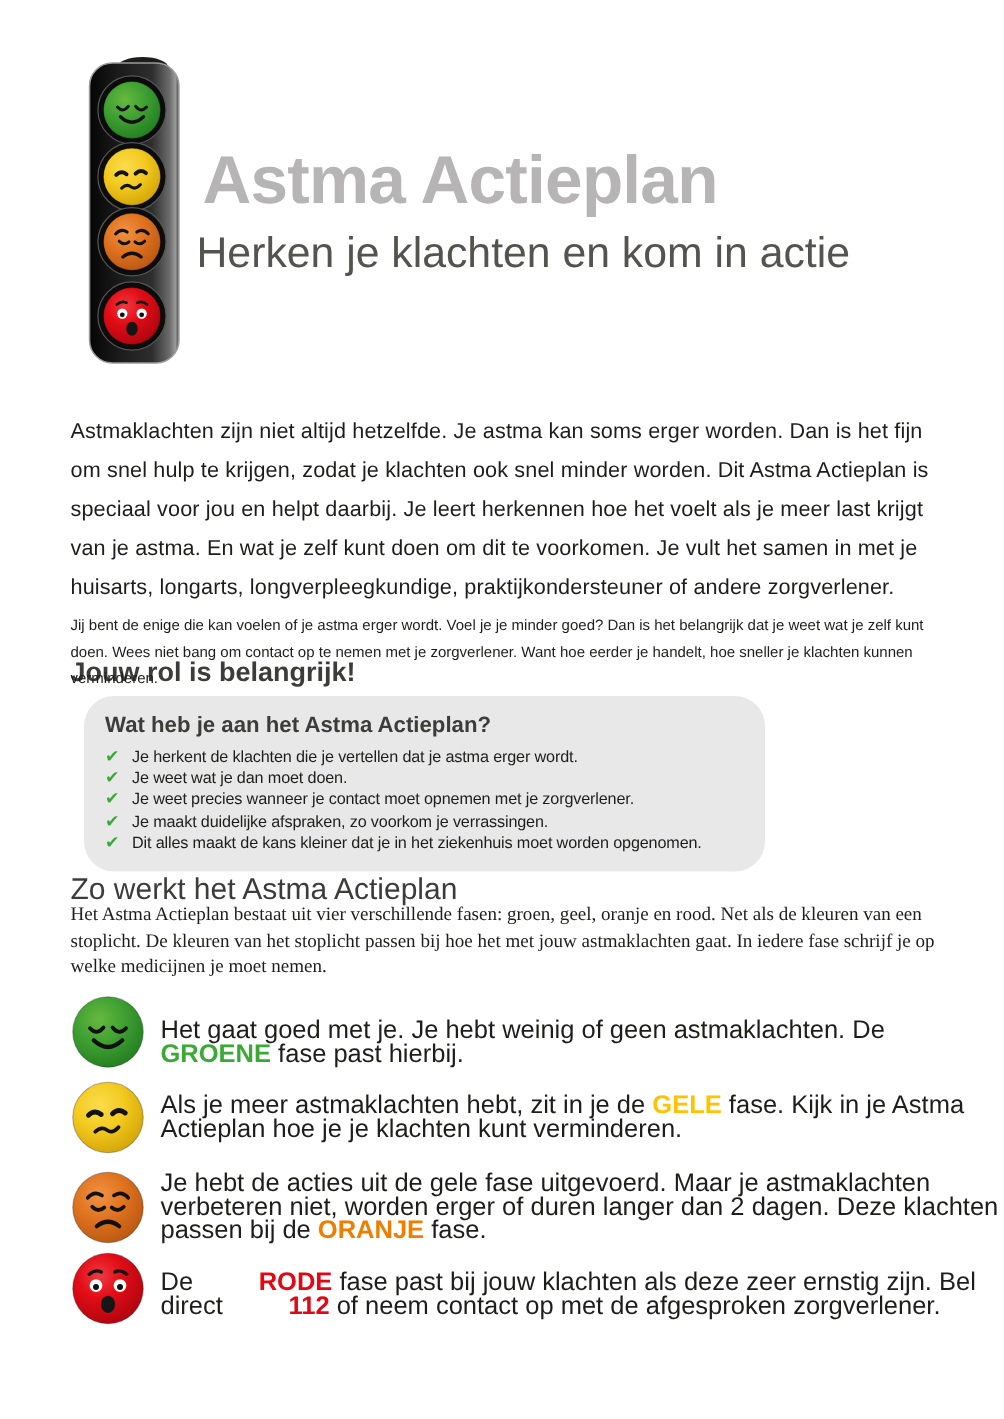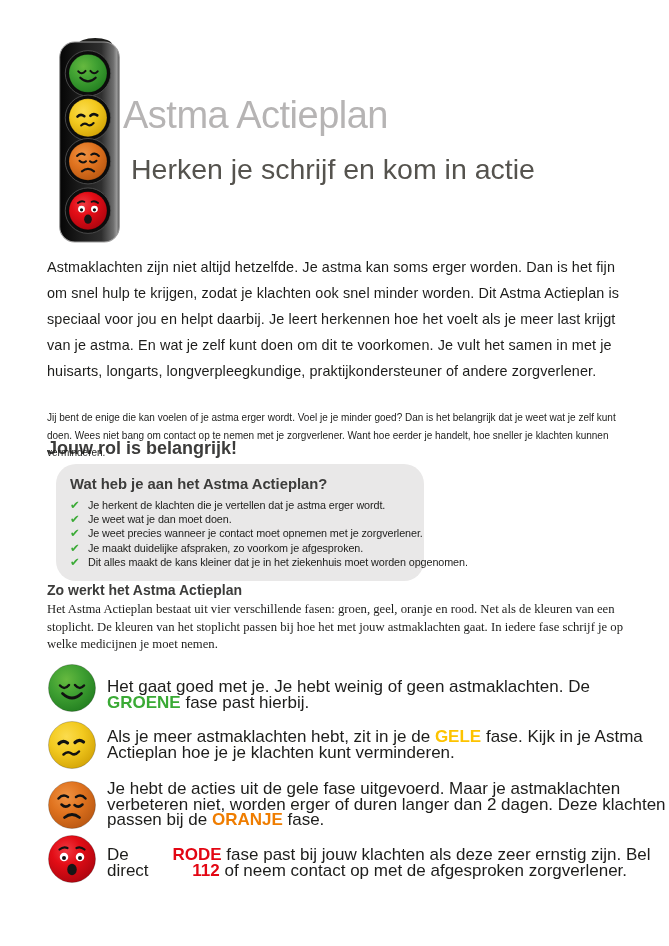--- a/index.html
+++ b/index.html
@@ -8,44 +8,44 @@
     --title-gray:#b6b4b4; --subtitle-gray:#55534e; --text:#1d1d1b;
     --heading:#3c3c3b; --box-bg:#e9e8e8;
   }
   *{margin:0;padding:0;box-sizing:border-box;}
   html,body{background:#fff;}
   body{font-family:"Liberation Sans","DejaVu Sans",sans-serif;color:var(--text);}
   .page{position:relative;width:669px;height:946px;background:#fff;overflow:hidden;margin:0 auto;}
 
   
   .traffic-light{position:absolute;left:58px;top:36px;}
-  .title{position:absolute;left:123px;top:94px;font-size:38px;font-weight:normal;
+  .title{position:absolute;left:135px;top:94px;font-size:45px;font-weight:bold;
          color:var(--title-gray);letter-spacing:-0.5px;white-space:nowrap;}
   .subtitle{position:absolute;left:131px;top:153px;font-size:28.5px;
             color:var(--subtitle-gray);white-space:nowrap;}
 
   
-  .intro{position:absolute;left:47px;top:254px;width:588px;font-size:14.4px;
+  .intro{position:absolute;left:47px;top:275px;width:588px;font-size:14.4px;
          line-height:26px;letter-spacing:0.1px;}
 
   
   .role-heading{position:absolute;left:47px;top:390px;font-size:18px;font-weight:bold;color:var(--heading);margin-top:48px;}
   .role-body{position:absolute;left:47px;top:409px;width:596px;font-size:10px;line-height:17.5px;}
 
   
-  .benefits-box{position:absolute;left:56px;top:464px;width:368px;background:var(--box-bg);
+  .benefits-box{position:absolute;left:56px;top:464px;width:454px;background:var(--box-bg);
                 border-radius:20px;padding:12px 16px 12px 14px;}
   .benefits-heading{font-size:14.8px;font-weight:bold;color:var(--heading);margin-bottom:6px;}
   .benefits-list{list-style:none;}
   .benefits-list li{display:flex;align-items:baseline;font-size:10.8px;line-height:14.2px;
                     letter-spacing:-0.1px;white-space:nowrap;}
   .check{flex:0 0 18px;color:var(--green);font-weight:bold;font-size:11.5px;}
 
   
-  .how-heading{position:absolute;left:47px;top:582px;font-size:14px;font-weight:bold;color:var(--heading);}
+  .how-heading{position:absolute;left:47px;top:582px;font-size:20px;font-weight:normal;color:var(--heading);}
   .how-body{position:absolute;left:47px;top:601px;width:596px;font-size:12.7px;line-height:17.5px;font-family:Liberation Serif, serif;}
 
   
   .phase-face{position:absolute;left:47px;width:50px;height:50px;}
   .phase-text{position:absolute;left:107px;width:560px;font-size:17px;line-height:15.5px;}
   .kw{font-weight:bold;}
   .kw-groen{color:var(--green);}
   .kw-geel{color:var(--yellow);}
   .kw-oranje{color:var(--orange);}
   .kw-rood{color:var(--red);padding-left:39px;}
@@ -143,21 +143,21 @@
       <circle cx="29" cy="124" r="22.5" fill="#0c0c0c" stroke="#565656" stroke-width="0.8"></circle>
       <circle cx="29" cy="173" r="22.5" fill="#0c0c0c" stroke="#565656" stroke-width="0.8"></circle>
     </g>
     <use href="#face-green" transform="translate(9,17) scale(0.4)"></use>
     <use href="#face-yellow" transform="translate(9,61) scale(0.4)"></use>
     <use href="#face-orange" transform="translate(9,104) scale(0.4)"></use>
     <use href="#face-red" transform="translate(9,153) scale(0.4)"></use>
   </svg>
 
   <div class="title">Astma Actieplan</div>
-  <div class="subtitle">Herken je schrijf en kom in actie</div>
+  <div class="subtitle">Herken je klachten en kom in actie</div>
 
   <p class="intro">Astmaklachten zijn niet altijd hetzelfde. Je astma kan soms erger worden. Dan is het fijn om snel hulp te krijgen, zodat je klachten ook snel minder worden. Dit Astma Actieplan is speciaal voor jou en helpt daarbij. Je leert herkennen hoe het voelt als je meer last krijgt van je astma. En wat je zelf kunt doen om dit te voorkomen. Je vult het samen in met je huisarts, longarts, longverpleegkundige, praktijkondersteuner of andere zorgverlener.</p>
 
   <h2 class="role-heading">Jouw rol is belangrijk!</h2>
   <p class="role-body">Jij bent de enige die kan voelen of je astma erger wordt. Voel je je minder goed? Dan is het belangrijk dat je weet wat je zelf kunt doen. Wees niet bang om contact op te nemen met je zorgverlener. Want hoe eerder je handelt, hoe sneller je klachten kunnen verminderen.</p>
 
   <div class="benefits-box">
     <div class="benefits-heading">Wat heb je aan het Astma Actieplan?</div>
     <ul class="benefits-list">
       <li>
@@ -167,21 +167,21 @@
       <li>
         <span class="check">✔</span>
         <span>Je weet wat je dan moet doen.</span>
       </li>
       <li>
         <span class="check">✔</span>
         <span>Je weet precies wanneer je contact moet opnemen met je zorgverlener.</span>
       </li>
       <li>
         <span class="check">✔</span>
-        <span>Je maakt duidelijke afspraken, zo voorkom je afgesproken.</span>
+        <span>Je maakt duidelijke afspraken, zo voorkom je verrassingen.</span>
       </li>
       <li>
         <span class="check">✔</span>
         <span>Dit alles maakt de kans kleiner dat je in het ziekenhuis moet worden opgenomen.</span>
       </li>
     </ul>
   </div>
 
   <h2 class="how-heading">Zo werkt het Astma Actieplan</h2>
   <p class="how-body">Het Astma Actieplan bestaat uit vier verschillende fasen: groen, geel, oranje en rood. Net als de kleuren van een stoplicht. De kleuren van het stoplicht passen bij hoe het met jouw astmaklachten gaat. In iedere fase schrijf je op welke medicijnen je moet nemen.</p>

